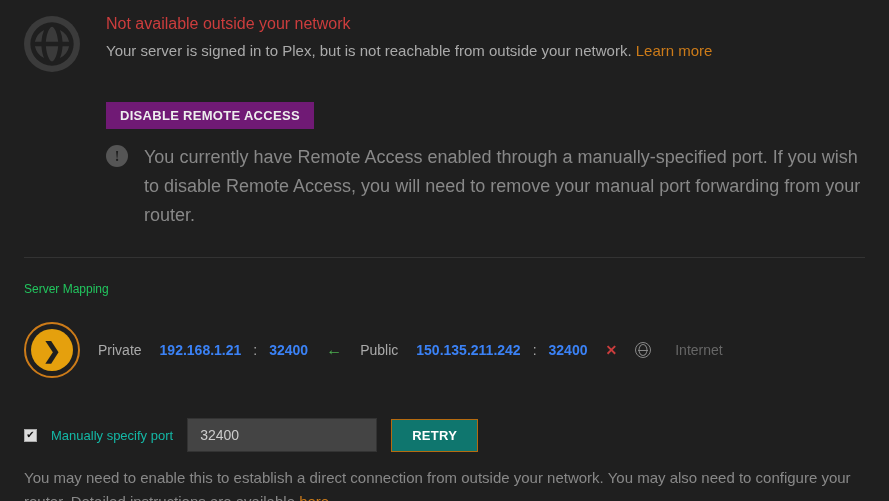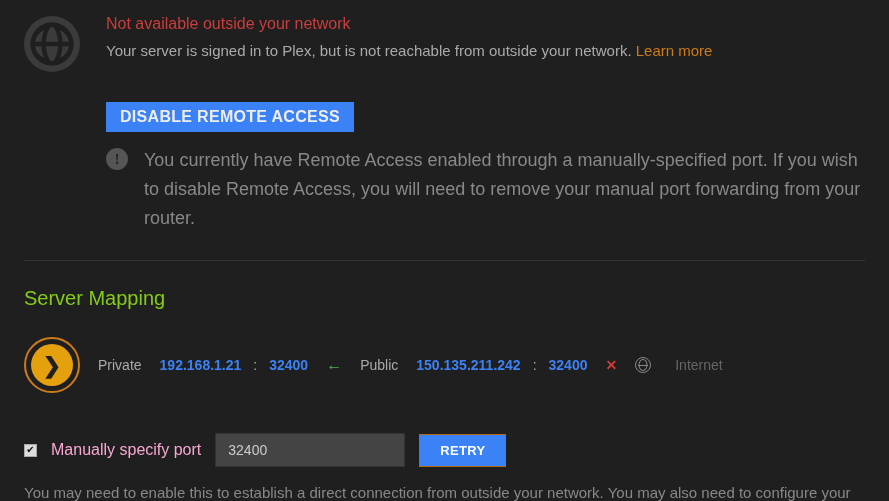--- a/index.html
+++ b/index.html
@@ -26,25 +26,25 @@
   .status-text h2 {
     color: #cc3d3d;
     font-size: 16px;
     font-weight: 400;
     margin-bottom: 4px;
   }
   .status-text p { color: #aaa; font-size: 15px; }
   a.learn-more, a.here { color: #cc7b19; text-decoration: none; }
   .disable-block { margin-left: 82px; margin-bottom: 28px; }
   .disable-btn {
-    background: #3b82f6;
+    background: #701a75;
     color: #eee;
     border: none;
     padding: 6px 14px;
-    font-size: 16px;
+    font-size: 13px;
     font-weight: 700;
     letter-spacing: 0.3px;
     cursor: pointer;
     margin-bottom: 14px;
     display: inline-block;
   }
   .info-row { display: flex; gap: 14px; }
   .info-icon-col { flex: 0 0 24px; }
   .info-circle {
     width: 22px; height: 22px; border-radius: 50%;
@@ -52,22 +52,22 @@
     color: #1f1f1f;
     display: flex; align-items: center; justify-content: center;
     font-weight: 900;
     font-size: 14px;
     margin-top: 2px;
     font-family: Georgia, serif;
   }
   .info-text { color: #888; font-size: 18px; line-height: 1.6; }
   .divider { border: none; border-top: 1px solid #333; margin: 0 0 22px 0; }
   h3.section-title {
-    color: #84cc16;
-    font-size: 20px;
+    color: #22c55e;
+    font-size: 12px;
     font-weight: 400;
     margin-bottom: 24px;
   }
   .mapping-row { display: flex; align-items: center; gap: 18px; margin-bottom: 40px; }
   .plex-ring {
     width: 56px; height: 56px; border-radius: 50%;
     border: 2px solid #cc7b19;
     display: flex; align-items: center; justify-content: center;
     background: #1f1f1f;
   }
@@ -99,27 +99,27 @@
     content: ""; position: absolute; top: 1px; bottom: 1px;
     width: 7px; border: 1.5px solid #888; border-radius: 50%;
     left: 50%; transform: translateX(-50%);
   }
   .port-row { display: flex; align-items: center; gap: 14px; margin-bottom: 14px; }
   .checkbox {
     width: 13px; height: 13px; background: #ddd; border: 1px solid #aaa;
     display: inline-flex; align-items: center; justify-content: center;
     font-size: 10px; color: #111; line-height: 1;
   }
-  .port-label { color: #f9a8d4; font-size: 16px; }
+  .port-label { color: #14b8a6; font-size: 13px; }
   .port-input {
     background: #444; border: 1px solid #333; color: #ccc;
     padding: 8px 12px; font-size: 14px; width: 190px;
   }
   .retry-btn {
-    background: #3b82f6; border: 1px solid #b56a10; color: #fff;
+    background: #0f766e; border: 1px solid #b56a10; color: #fff;
     padding: 8px 20px; font-size: 13px; font-weight: 700; cursor: pointer;
     letter-spacing: 0.3px;
   }
   .help-text { color: #888; font-size: 15px; line-height: 1.6; }
 </style>
 </head>
 <body>
 
 <div class="container">
 

